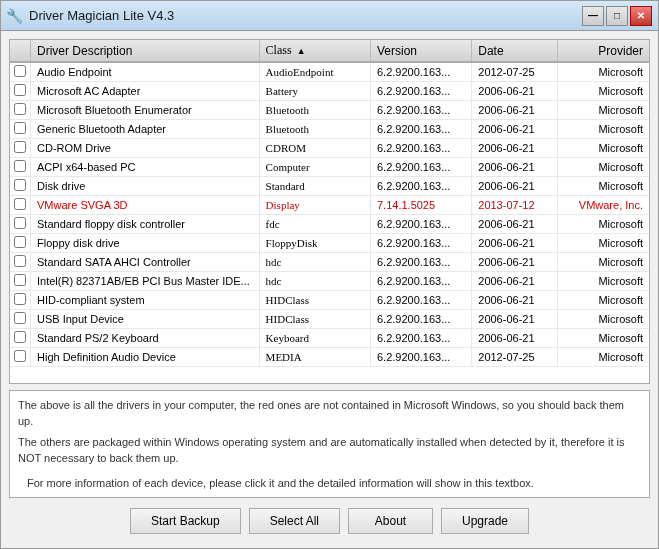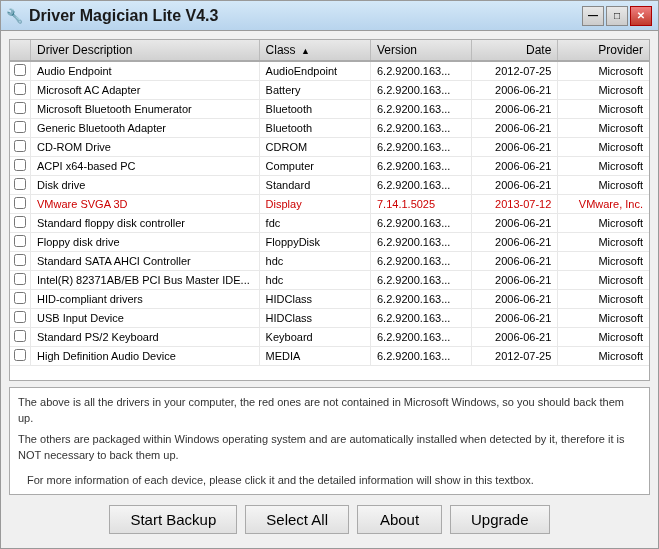--- a/index.html
+++ b/index.html
@@ -36,23 +36,23 @@
     }
     .title-icon {
       width: 16px;
       height: 16px;
       display: flex;
       align-items: center;
       justify-content: center;
       font-size: 14px;
     }
     .title-text {
-      font-size: 16px;
+      font-size: 13px;
       color: #1a1a1a;
-      font-weight: bold;
+      font-weight: normal;
     }
     .title-buttons {
       display: flex;
       gap: 2px;
     }
     .title-btn {
       width: 22px;
       height: 20px;
       border: 1px solid #888;
       background: linear-gradient(to bottom, #e8e8e8, #ccc);
@@ -116,23 +116,23 @@
     }
     tbody td {
       padding: 2px 6px;
       border-right: 1px solid #e8e8e8;
       white-space: nowrap;
       font-size: 11px;
     }
     tbody td:last-child { border-right: none; }
     .col-check { width: 20px; padding: 2px 4px; }
     .col-desc { min-width: 200px; }
-    .col-class { min-width: 110px; }
+    .col-class { min-width: 110px; font-family: Liberation Serif, serif; }
     .col-version { min-width: 100px; }
-    .col-date { min-width: 85px; text-align: right; }
+    .col-date { min-width: 85px; }
     .col-provider { min-width: 90px; text-align: right; }
     .row-red td { color: #cc0000; }
     input[type="checkbox"] {
       width: 12px;
       height: 12px;
       margin: 0;
     }
     .sort-arrow {
       font-size: 9px;
       margin-left: 2px;
@@ -152,21 +152,21 @@
       justify-content: center;
       gap: 8px;
       padding: 4px 0 6px 0;
       flex-shrink: 0;
     }
     .btn {
       padding: 5px 20px;
       border: 1px solid #aaa;
       background: linear-gradient(to bottom, #f5f5f5, #e0e0e0);
       cursor: pointer;
-      font-size: 15px;
+      font-size: 12px;
       min-width: 85px;
       text-align: center;
     }
   </style>
 </head>
 <body>
 
 <div class="window">
   <div class="title-bar">
     <div class="title-bar-left">
@@ -286,21 +286,21 @@
               <tr>
                 <td class="col-check"><input type="checkbox" style=""></td>
                 <td class="col-desc">Intel(R) 82371AB/EB PCI Bus Master IDE...</td>
                 <td class="col-class">hdc</td>
                 <td class="col-version">6.2.9200.163...</td>
                 <td class="col-date">2006-06-21</td>
                 <td class="col-provider">Microsoft</td>
               </tr>
               <tr>
                 <td class="col-check"><input type="checkbox" style=""></td>
-                <td class="col-desc">HID-compliant drivers</td>
+                <td class="col-desc">HID-compliant system</td>
                 <td class="col-class">HIDClass</td>
                 <td class="col-version">6.2.9200.163...</td>
                 <td class="col-date">2006-06-21</td>
                 <td class="col-provider">Microsoft</td>
               </tr>
               <tr>
                 <td class="col-check"><input type="checkbox" style=""></td>
                 <td class="col-desc">USB Input Device</td>
                 <td class="col-class">HIDClass</td>
                 <td class="col-version">6.2.9200.163...</td>

